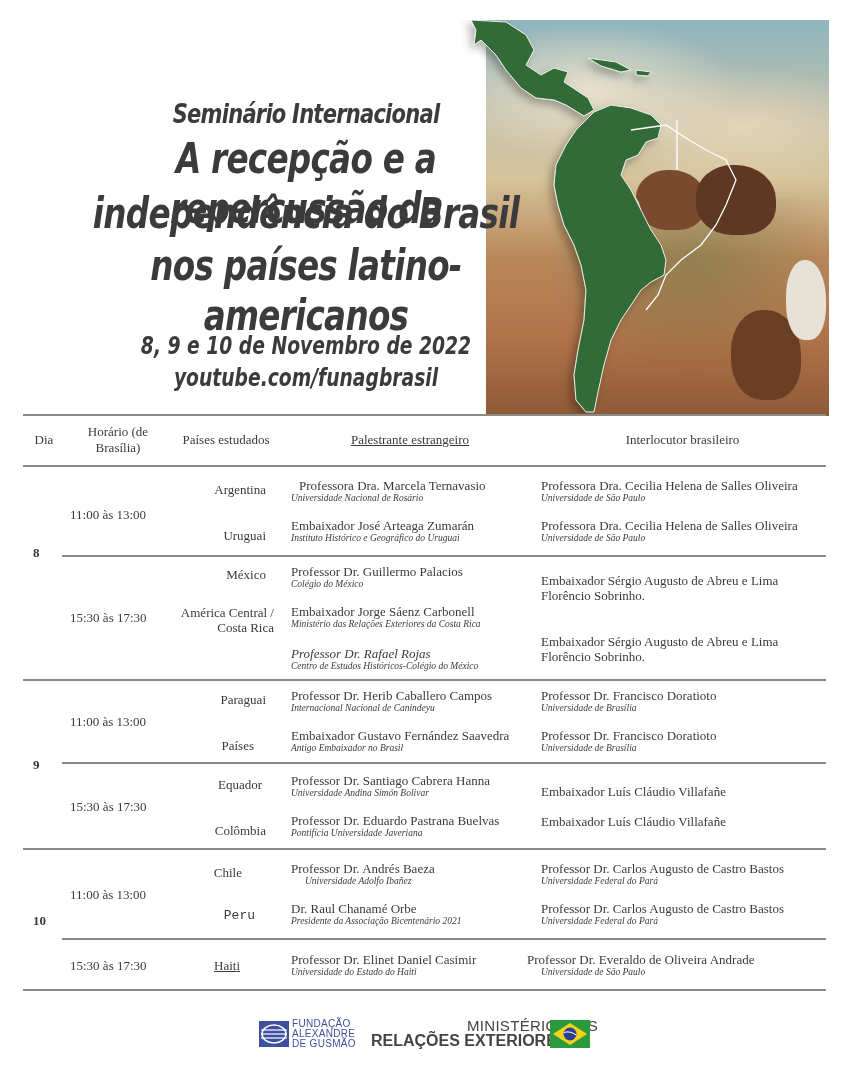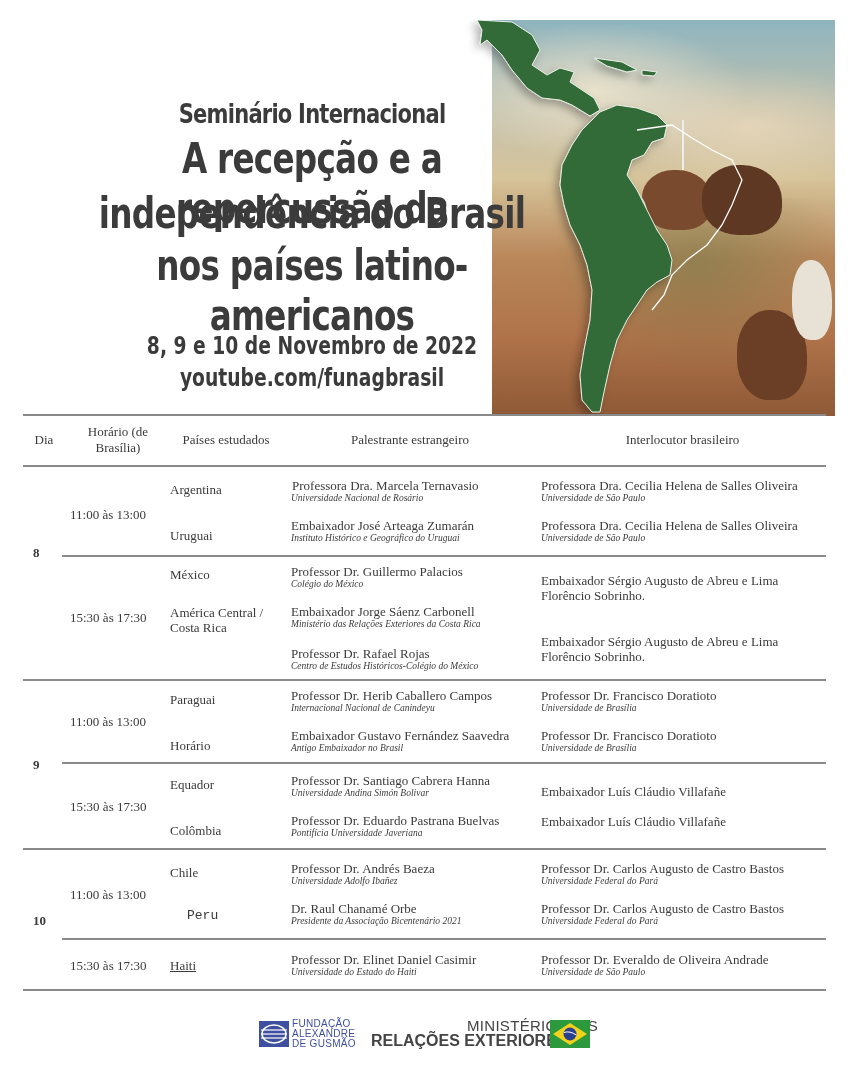--- a/index.html
+++ b/index.html
@@ -1,36 +1,36 @@
 <!DOCTYPE html>
 <html><head>
 <meta charset="utf-8">
 <style>
   html, body { margin:0; padding:0; background:#ffffff; }
   body { width:848px; height:1080px; position:relative; overflow:hidden; font-family:"Liberation Serif", serif; color:#3a3a3a; }
   .abs { position:absolute; }
   
-  .banner { left:32px; top:20px; width:803px; height:396px; background:#fff; overflow:hidden; }
+  .banner { left:26px; top:20px; width:803px; height:396px; background:#fff; overflow:hidden;font-style:italic; }
   .painting { position:absolute; left:460px; top:0; width:343px; height:396px;
     background: linear-gradient(180deg, #8fb5bf 0%, #c9c2a8 28%, #d6c49a 40%, #b9875a 60%, #b0734a 80%, #8e5a36 100%); }
   .painting .sky { position:absolute; left:0; top:0; width:100%; height:45%;
     background: radial-gradient(ellipse at 30% 40%, rgba(255,240,215,.7) 0%, rgba(255,240,215,0) 45%),
                 radial-gradient(ellipse at 75% 60%, rgba(240,220,190,.7) 0%, rgba(240,220,190,0) 40%); }
   .painting .hill { position:absolute; left:0; bottom:0; width:100%; height:55%;
     background: radial-gradient(ellipse at 60% 30%, rgba(110,120,70,.5) 0%, rgba(110,120,70,0) 50%); }
   .horse { position:absolute; border-radius:45% 50% 40% 45%; }
   .title-block { position:absolute; left:0; top:0; width:560px; text-align:center; font-family:"DejaVu Sans", sans-serif; color:#3b3b3b; }
   .t-sub { position:absolute; left:0; width:560px; top:78px; font-size:27px; font-weight:bold; letter-spacing:-1px; transform:scaleX(.78); transform-origin:center; }
   .t-main { position:absolute; left:-30px; width:620px; font-size:43px; font-weight:bold; letter-spacing:-1px; transform:scaleX(.76); transform-origin:center; line-height:50px; }
   .t-date { position:absolute; left:0; width:560px; top:312px; font-size:24px; font-weight:bold; transform:scaleX(.78); transform-origin:center; }
   .t-url  { position:absolute; left:0; width:560px; top:344px; font-size:24px; font-weight:bold; transform:scaleX(.78); transform-origin:center; }
   
   .hline { position:absolute; height:2px; background:#8a8a8a; }
   .cell { position:absolute; font-size:13px; line-height:15px; color:#3a3a3a; }
-  .center { text-align:left; }
+  .center { text-align:right; }
   .hdr { font-size:13px; line-height:16px; text-align:center; }
   .name { font-size:13px; line-height:15px; white-space:nowrap; }
   .inst { font-size:9.5px; line-height:12px; font-style:italic; white-space:nowrap; }
   .day { font-weight:bold; font-size:13px; }
   
   .funag-mark { position:absolute; left:259px; top:1021px; width:30px; height:26px; background:#3f4fa0; }
   .funag-text { position:absolute; left:292px; top:1019px; font-family:"Liberation Sans", sans-serif; font-size:10px; line-height:10px; color:#3f4fa0; letter-spacing:.3px; }
   .mre1 { position:absolute; left:420px; top:1017px; font-family:"Liberation Sans", sans-serif; font-size:15px; color:#444; letter-spacing:.3px; }
   .mre2 { position:absolute; left:371px; top:1032px; font-family:"Liberation Sans", sans-serif; font-size:16px; font-weight:bold; color:#444; }
   .flag { position:absolute; left:550px; top:1020px; width:40px; height:28px; background:#2c9a3c; }
@@ -82,30 +82,30 @@
 
 <div>
 
   <div class="hline" style="left:23px;top:414px;width:803px;"></div>
   <div class="cell hdr" style="left:28px;top:432px;width:32px;">Dia</div>
   <div class="cell hdr" style="left:68px;top:424px;width:100px;">
     <div>Horário (de</div>
     <div>Brasília)</div>
   </div>
   <div class="cell hdr" style="left:170px;top:432px;width:112px;">Países estudados</div>
-  <div class="cell hdr" style="left:290px;top:432px;width:240px;">Palestrante estrangeiro</div>
+  <div class="cell hdr" style="left:290px;top:432px;width:240px;text-decoration:underline;">Palestrante estrangeiro</div>
   <div class="cell hdr" style="left:540px;top:432px;width:285px;">Interlocutor brasileiro</div>
   <div class="hline" style="left:23px;top:465px;width:803px;"></div>
 
   <div class="cell day" style="left:33px;top:545px;">8</div>
   <div class="cell" style="left:70px;top:507px;">11:00 às 13:00</div>
 
   <div>
     <div class="cell center" style="left:170px;top:482px;width:96px;">Argentina</div>
-    <div class="cell name" style="left:292px;top:478px;text-align:right;">Professora Dra. Marcela Ternavasio</div>
+    <div class="cell name" style="left:299px;top:478px;text-align:right;">Professora Dra. Marcela Ternavasio</div>
     <div class="cell inst" style="left:291px;top:492px;text-align:right;">Universidade Nacional de Rosário</div>
     <div class="cell name" style="left:541px;top:478px;">Professora Dra. Cecilia Helena de Salles Oliveira</div>
     <div class="cell inst" style="left:541px;top:492px;">Universidade de São Paulo</div>
   </div>
 
   <div>
     <div class="cell center" style="left:170px;top:528px;width:96px;font-family:Liberation Serif, serif;">Uruguai</div>
     <div class="cell name" style="left:291px;top:518px;">Embaixador José Arteaga Zumarán</div>
     <div class="cell inst" style="left:291px;top:532px;">Instituto Histórico e Geográfico do Uruguai</div>
     <div class="cell name" style="left:541px;top:518px;">Professora Dra. Cecilia Helena de Salles Oliveira</div>
@@ -128,40 +128,40 @@
   <div>
     <div class="cell center" style="left:170px;top:605px;width:104px;">
       <div>América Central /</div>
       <div>Costa Rica</div>
     </div>
     <div class="cell name" style="left:291px;top:604px;">Embaixador Jorge Sáenz Carbonell</div>
     <div class="cell inst" style="left:291px;top:618px;">Ministério das Relações Exteriores da Costa Rica</div>
   </div>
 
   <div>
-    <div class="cell name" style="left:291px;top:646px;">Professor Dr. Rafael Rojas</div>
+    <div class="cell name" style="left:291px;top:646px;font-style:italic;">Professor Dr. Rafael Rojas</div>
     <div class="cell inst" style="left:291px;top:660px;">Centro de Estudos Históricos-Colégio do México</div>
     <div class="cell name" style="left:541px;top:634px;">
       <div>Embaixador Sérgio Augusto de Abreu e Lima</div>
       <div>Florêncio Sobrinho.</div>
     </div>
   </div>
   <div class="hline" style="left:23px;top:679px;width:803px;"></div>
 
   <div class="cell day" style="left:33px;top:757px;">9</div>
   <div class="cell" style="left:70px;top:714px;">11:00 às 13:00</div>
   <div>
     <div class="cell center" style="left:170px;top:692px;width:96px;">Paraguai</div>
     <div class="cell name" style="left:291px;top:688px;">Professor Dr. Herib Caballero Campos</div>
     <div class="cell inst" style="left:291px;top:702px;">Internacional Nacional de Canindeyu</div>
     <div class="cell name" style="left:541px;top:688px;">Professor Dr. Francisco Doratioto</div>
     <div class="cell inst" style="left:541px;top:702px;">Universidade de Brasília</div>
   </div>
   <div>
-    <div class="cell center" style="left:170px;top:738px;width:84px;">Horário</div>
+    <div class="cell center" style="left:170px;top:738px;width:84px;">Países</div>
     <div class="cell name" style="left:291px;top:728px;">Embaixador Gustavo Fernández Saavedra</div>
     <div class="cell inst" style="left:291px;top:742px;">Antigo Embaixador no Brasil</div>
     <div class="cell name" style="left:541px;top:728px;">Professor Dr. Francisco Doratioto</div>
     <div class="cell inst" style="left:541px;top:742px;">Universidade de Brasília</div>
   </div>
   <div class="hline" style="left:62px;top:762px;width:764px;"></div>
 
   <div class="cell" style="left:70px;top:799px;">15:30 às 17:30</div>
   <div>
     <div class="cell center" style="left:170px;top:777px;width:92px;">Equador</div>
@@ -175,39 +175,39 @@
     <div class="cell inst" style="left:291px;top:827px;">Pontifícia Universidade Javeriana</div>
     <div class="cell name" style="left:541px;top:814px;">Embaixador Luís Cláudio Villafañe</div>
   </div>
   <div class="hline" style="left:23px;top:848px;width:803px;"></div>
 
   <div class="cell day" style="left:33px;top:913px;">10</div>
   <div class="cell" style="left:70px;top:887px;">11:00 às 13:00</div>
   <div>
     <div class="cell center" style="left:170px;top:865px;width:72px;">Chile</div>
     <div class="cell name" style="left:291px;top:861px;">Professor Dr. Andrés Baeza</div>
-    <div class="cell inst" style="left:291px;top:875px;">Universidade Adolfo Ibañez</div>
+    <div class="cell inst" style="left:305px;top:875px;">Universidade Adolfo Ibañez</div>
     <div class="cell name" style="left:541px;top:861px;">Professor Dr. Carlos Augusto de Castro Bastos</div>
     <div class="cell inst" style="left:541px;top:875px;">Universidade Federal do Pará</div>
   </div>
   <div>
     <div class="cell center" style="left:187px;top:908px;width:68px;font-family:Liberation Mono, monospace;">Peru</div>
     <div class="cell name" style="left:291px;top:901px;">Dr. Raul Chanamé Orbe</div>
     <div class="cell inst" style="left:291px;top:915px;">Presidente da Associação Bicentenário 2021</div>
     <div class="cell name" style="left:541px;top:901px;">Professor Dr. Carlos Augusto de Castro Bastos</div>
     <div class="cell inst" style="left:541px;top:915px;">Universidade Federal do Pará</div>
   </div>
   <div class="hline" style="left:62px;top:938px;width:764px;"></div>
 
   <div class="cell" style="left:70px;top:958px;">15:30 às 17:30</div>
   <div>
     <div class="cell center" style="left:170px;top:958px;width:70px;text-decoration:underline;">Haiti</div>
     <div class="cell name" style="left:291px;top:952px;">Professor Dr. Elinet Daniel Casimir</div>
     <div class="cell inst" style="left:291px;top:966px;">Universidade do Estado do Haiti</div>
-    <div class="cell name" style="left:541px;top:952px;">Professor Dr. Everaldo de Oliveira Andrade</div>
+    <div class="cell name" style="left:527px;top:952px;">Professor Dr. Everaldo de Oliveira Andrade</div>
     <div class="cell inst" style="left:541px;top:966px;">Universidade de São Paulo</div>
   </div>
   <div class="hline" style="left:23px;top:989px;width:803px;"></div>
 </div>
 
 <div>
   <div class="funag-mark">
     <svg width="30" height="26" viewBox="0 0 30 26">
       <ellipse cx="15" cy="13" rx="12" ry="9" fill="none" stroke="#fff" stroke-width="1.5"></ellipse>
       <line x1="2" y1="9" x2="28" y2="9" stroke="#fff" stroke-width="1.2"></line>

